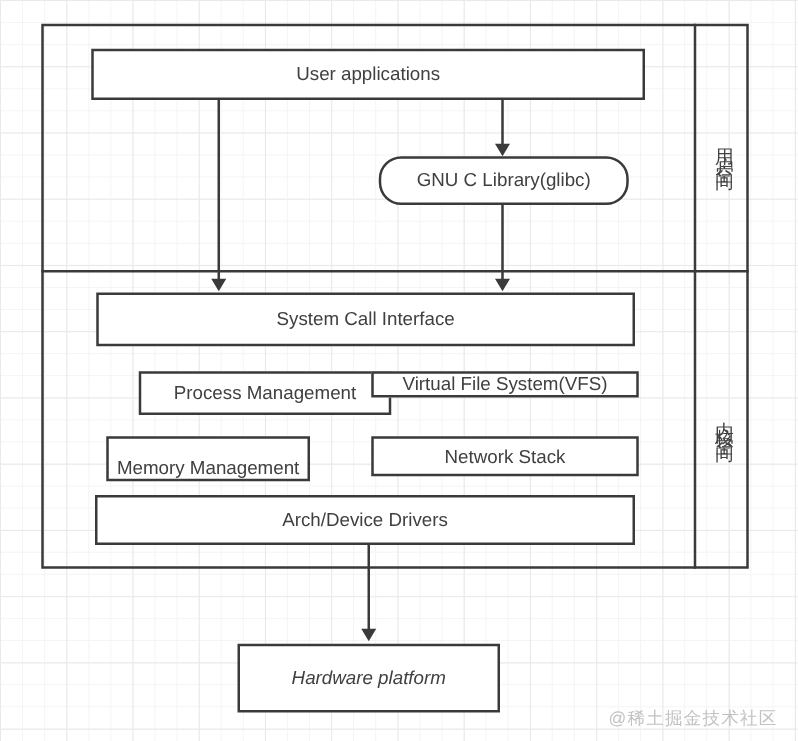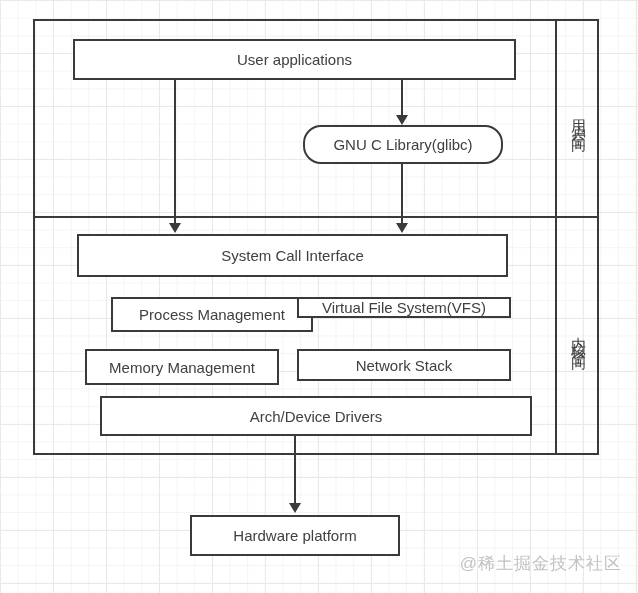--- a/index.html
+++ b/index.html
@@ -54,23 +54,23 @@
   }
   .space-cell span {
     writing-mode: vertical-rl;
     text-orientation: upright;
     letter-spacing: 6px;
     font-size: 15px;
     color: #424242;
   }
   .watermark {
     position: absolute;
-    top: 552px;
+    top: 566px;
     right: 16px;
-    font-size: 17px;
+    font-size: 14px;
     color: #c2c2c2;
     letter-spacing: 1px;
   }
 </style>
 </head>
 <body>
 
 <div class="canvas">
 
   <div class="struct-rect" style="left:33px; top:19px; width:566px; height:436px;"></div>
@@ -99,33 +99,33 @@
   </div>
 
   <div class="node" style="left:85px; top:297px; width:202px; height:35px;margin-left:26px;">
     <span>Process Management</span>
   </div>
 
   <div class="node" style="left:297px; top:297px; width:214px; height:21px;">
     <span>Virtual File System(VFS)</span>
   </div>
 
-  <div class="node" style="left:85px; top:349px; width:194px; height:36px;">
+  <div class="node" style="left:85px; top:349px; width:163px; height:36px;align-items:flex-end;">
     <span>Memory Management</span>
   </div>
 
   <div class="node" style="left:297px; top:349px; width:214px; height:32px;">
     <span>Network Stack</span>
   </div>
 
-  <div class="node" style="left:100px; top:396px; width:432px; height:40px;">
+  <div class="node" style="left:76px; top:396px; width:432px; height:40px;">
     <span>Arch/Device Drivers</span>
   </div>
 
-  <div class="node" style="left:190px; top:515px; width:210px; height:41px;">
+  <div class="node" style="left:190px; top:515px; width:210px; height:55px;font-style:italic;">
     <span>Hardware platform</span>
   </div>
 
   <div class="arrow-line" style="left:174px; top:79px; height:145px;"></div>
   <div class="arrow-head" style="left:169px; top:223px;"></div>
 
   <div class="arrow-line" style="left:401px; top:79px; height:37px;"></div>
   <div class="arrow-head" style="left:396px; top:115px;"></div>
 
   <div class="arrow-line" style="left:401px; top:163px; height:61px;"></div>

